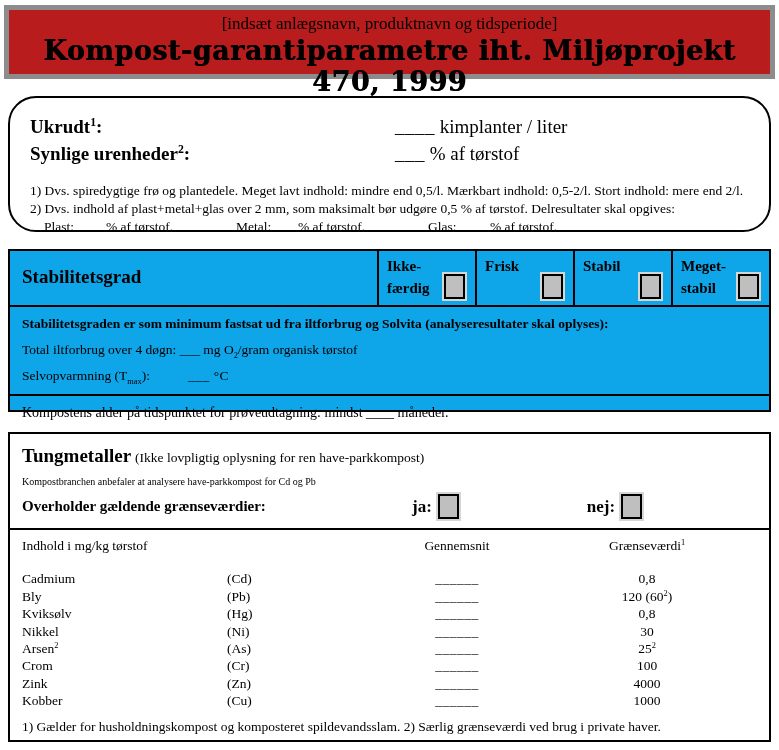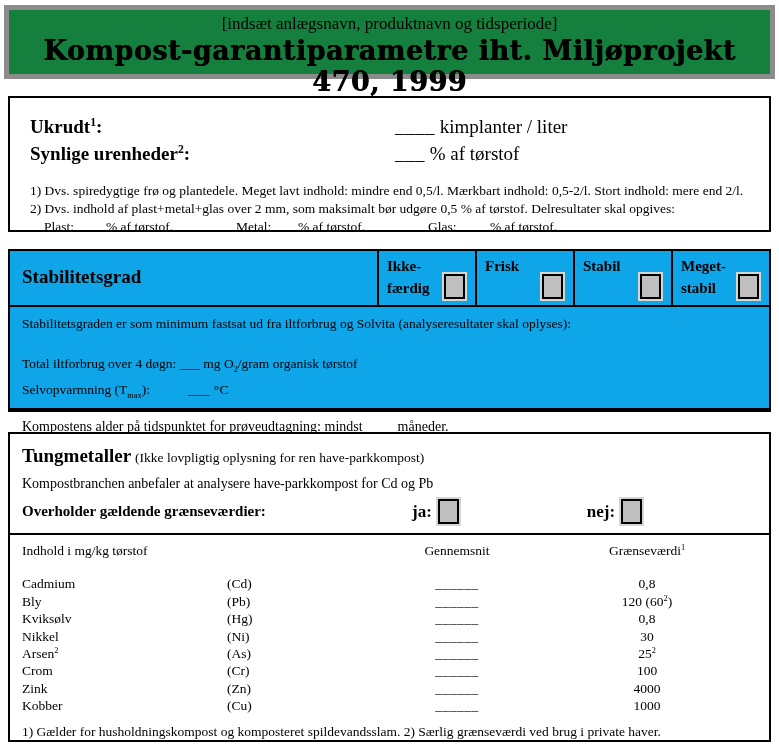--- a/index.html
+++ b/index.html
@@ -8,42 +8,42 @@
     width: 779px; height: 750px;
     background: #fff;
     font-family: "Liberation Serif", serif;
     color: #000;
     overflow: hidden;
   }
   
   .header-box {
     margin: 5px 4px 0 4px;
     border: 5px solid #8c8c8c;
-    background: #15803d;
+    background: #b91c1c;
     text-align: center;
     height: 64px;
     box-sizing: content-box;
   }
   .header-sub { font-size: 17px; margin-top: 4px; }
   .header-title {
     font-family: "DejaVu Serif", serif;
     font-weight: bold;
     font-size: 27px;
     letter-spacing: 0.5px;
     margin-top: 1px;
     text-shadow: 0.6px 0 #000;
   }
   
   .box { margin: 0 8px; border: 2px solid #000; box-sizing: border-box; }
   .gray { background: #0ea5e9; }
   sup { font-size: 0.62em; vertical-align: super; line-height: 0; }
   sub { font-size: 0.62em; vertical-align: sub; line-height: 0; }
   .blank { letter-spacing: 0.5px; }
   
-  .sec-impurities { margin-top: 17px; height: 136px; padding: 15px 8px 0 20px; }
+  .sec-impurities { margin-top: 17px; height: 136px; padding: 15px 8px 0 20px; border-radius: 28px; }
   .imp-row { display: flex; font-size: 19px; font-weight: bold; line-height: 27px; }
   .imp-label { width: 365px; }
   .imp-value { font-weight: normal; }
   .footnotes { margin-top: 15px; font-size: 13.5px; line-height: 18px; }
   .subres { padding-left: 14px; }
   .sr-label { display: inline-block; min-width: 62px; }
   .sr-unit  { display: inline-block; min-width: 100px; margin-right: 30px; }
   
   .sec-stability { margin-top: 17px; height: 163px; }
   .stab-header { display: flex; border-bottom: 2px solid #000; height: 54px; }
@@ -57,34 +57,34 @@
   .checkbox {
     display: inline-block;
     width: 21px; height: 25px;
     background: #bfbfbf;
     border: 2px solid #000;
     outline: 2px solid #d6d6d2;
     box-sizing: border-box;
   }
   .stab-opt .checkbox { position: absolute; right: 10px; bottom: 6px; }
   .stab-body { padding: 9px 12px 0 12px; font-size: 13.5px; }
-  .stab-note { margin-bottom: 24px; }
+  .stab-note { margin-bottom: 10px; font-weight: bold; }
   .two-col { display: flex; margin-bottom: 10px; }
   .col-l { width: 366px; }
   .col-r { flex: 1; }
   .spread { display: flex; justify-content: space-between; }
   .gap-val { margin-left: 38px; }
   .cn-val { margin-left: 6px; }
   .stab-age { border-top: 2px solid #000; padding: 9px 12px; font-size: 14px; }
   
   .sec-metals { margin-top: 20px; height: 310px; }
   .tm-title { padding: 11px 12px 0 12px; }
   .tm-t { font-size: 19px; font-weight: bold; }
   .tm-n { font-size: 13.5px; }
-  .tm-rec { padding: 9px 12px 0 12px; font-size: 14px; }
+  .tm-rec { padding: 9px 12px 0 12px; font-size: 10px; }
   .tm-comp { display: flex; align-items: center; padding: 7px 12px 0 12px; }
   .tm-q { width: 390px; font-size: 15px; font-weight: bold; }
   .yn-label { font-size: 17px; font-weight: bold; margin-right: 6px; }
   .tm-comp .checkbox { vertical-align: middle; }
   .nej-group { margin-left: 128px; }
   .tm-rule { border-top: 2px solid #000; margin-top: 9px; }
   .tm-grid {
     display: grid;
     grid-template-columns: 205px 150px 160px 1fr;
     padding: 7px 12px 0 12px;

